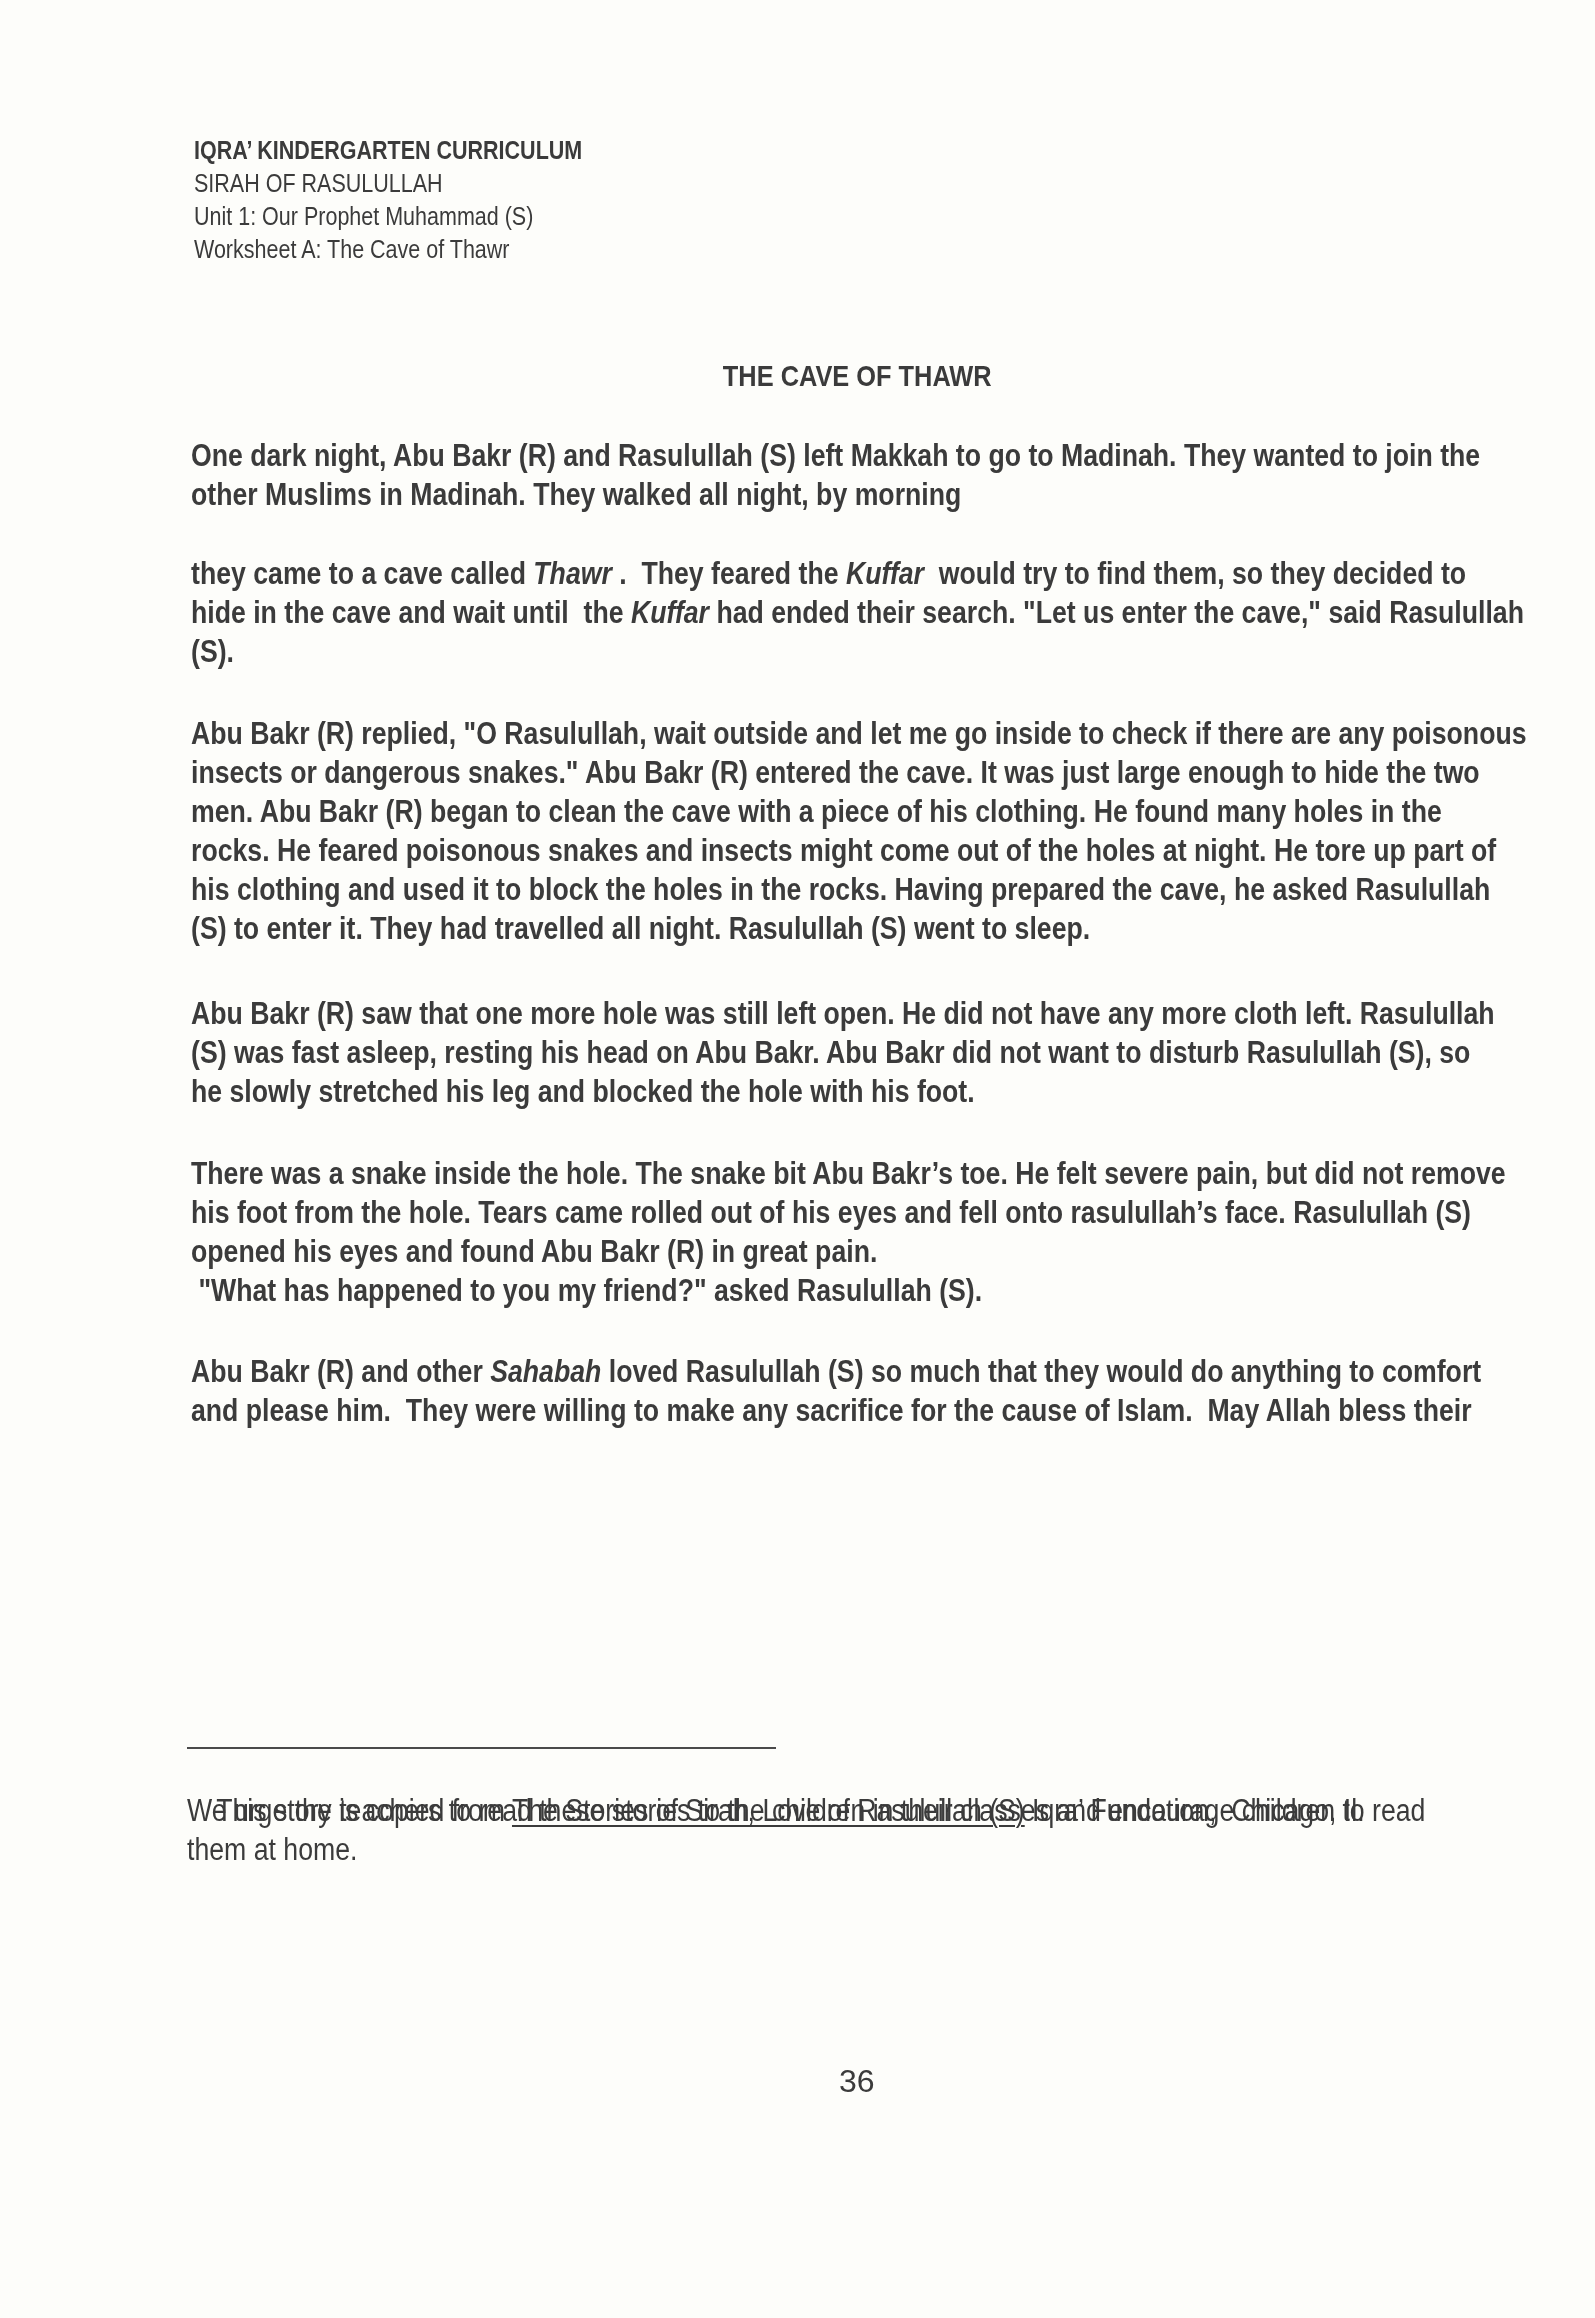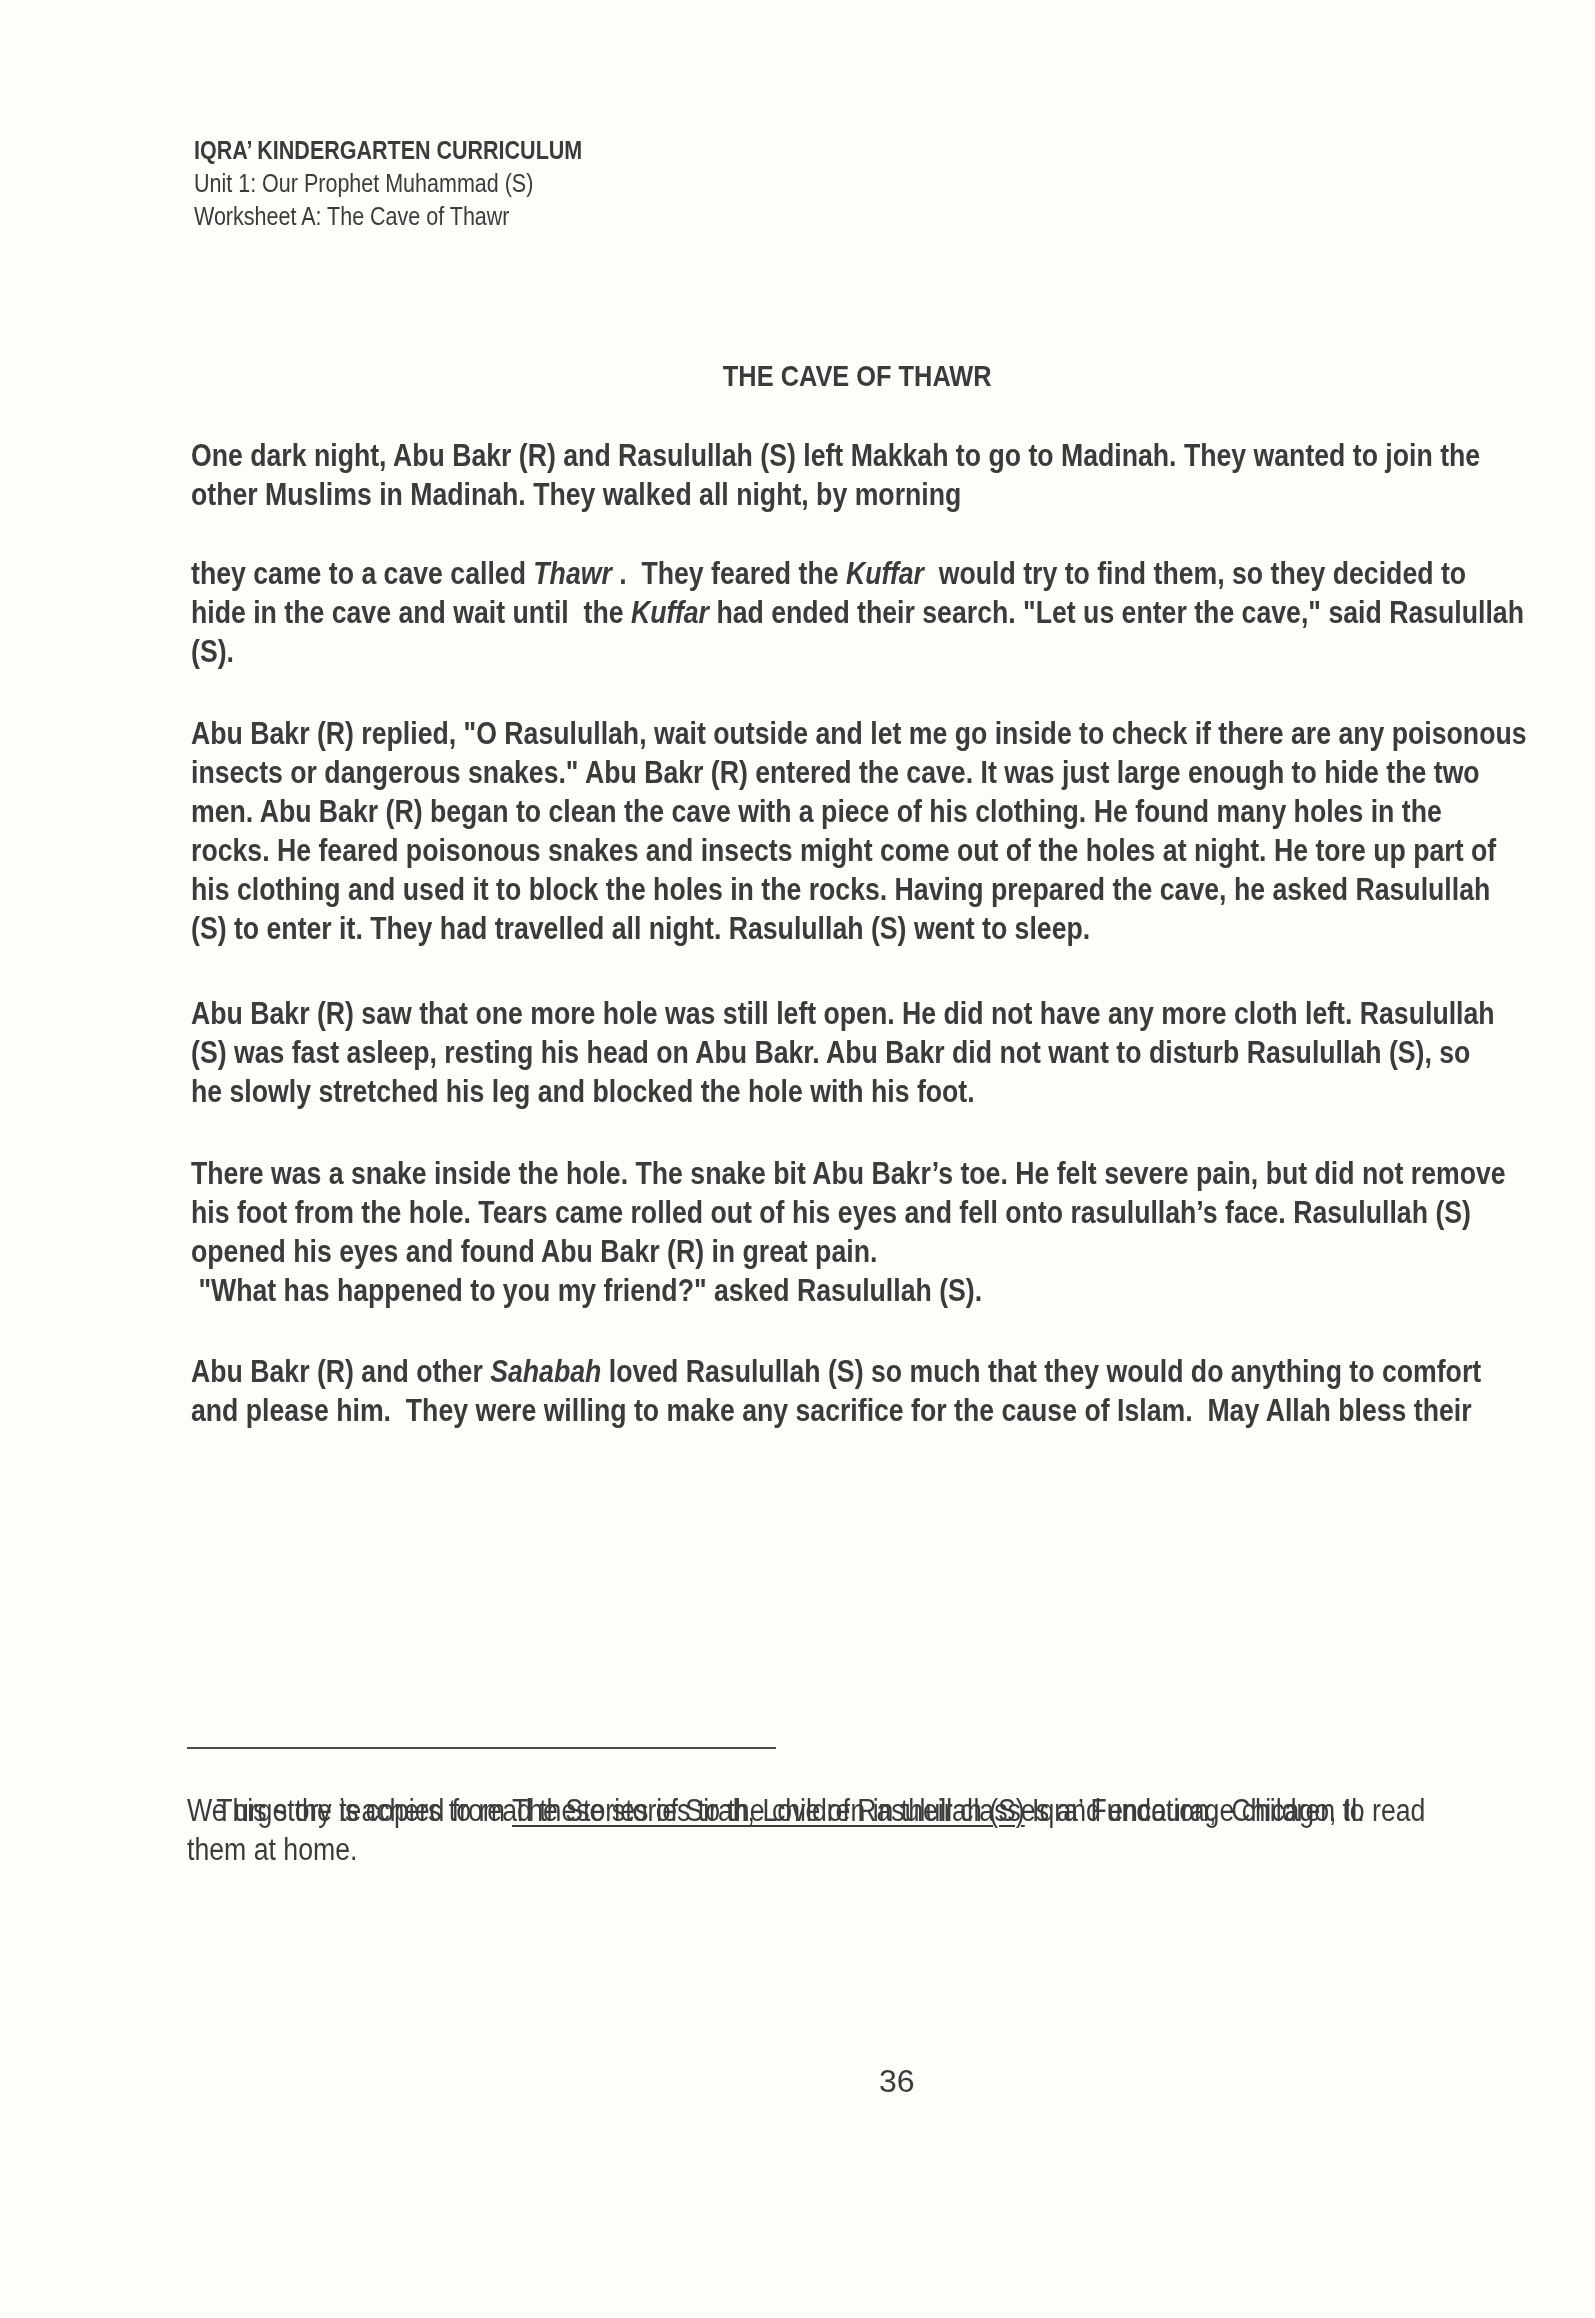--- a/index.html
+++ b/index.html
@@ -40,28 +40,28 @@
   }
   .footnote {
     position: absolute; left: 187px; top: 1752px;
     font-size: 31px; line-height: 39px;
   }
   .footnote .line { display: block; height: 39px; }
   .u { text-decoration: underline; text-decoration-thickness: 1.6px; text-underline-offset: 4px; }
   .pagenum {
     position: absolute; left: 839px; top: 2063px;
     font-size: 32px;
-    margin-left: 40px;
   }
 </style>
 </head>
 <body>
 
 <div class="header">
   <span class="line"><span class="narrow bold">IQRA’ KINDERGARTEN CURRICULUM</span></span>
+  <span class="line"><span class="narrow">SIRAH OF RASULULLAH</span></span>
   <span class="line"><span class="narrow">Unit 1:  Our Prophet Muhammad (S)</span></span>
   <span class="line"><span class="narrow">Worksheet A: The Cave of Thawr</span></span>
 </div>
 
 <div class="title">
   <span class="narrow">THE CAVE OF THAWR</span>
 </div>
 
 <div class="para" style="top:436px">
   <span class="line"><span class="narrow">One dark night, Abu Bakr (R) and Rasulullah (S) left Makkah to go to Madinah.  They wanted to join the</span></span>

